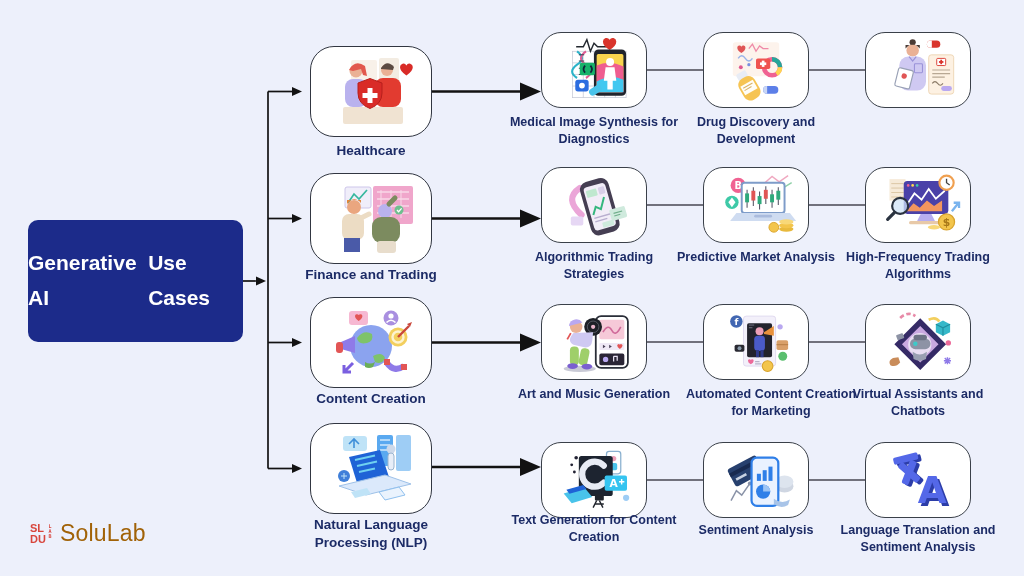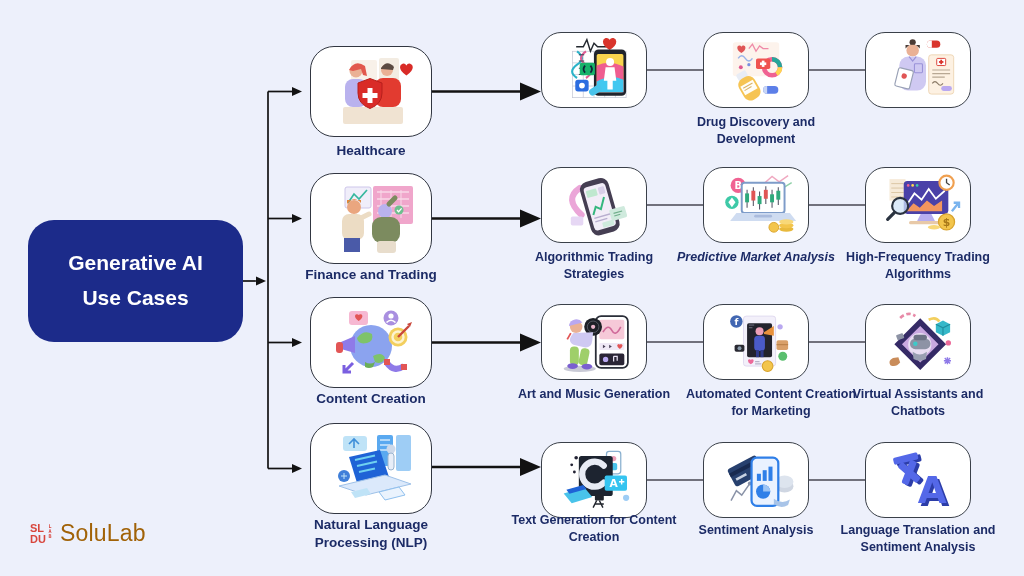--- a/index.html
+++ b/index.html
@@ -1,20 +1,20 @@
 <!DOCTYPE html>
 <html><head>
 <meta charset="utf-8">
 <style>
   html,body{margin:0;padding:0;}
   body{font-family:"Liberation Sans", sans-serif;}
   .stage{position:relative;width:1024px;height:576px;background:#edf0fb;overflow:hidden;}
   .connectors{position:absolute;left:0;top:0;z-index:0;}
   .root-box{position:absolute;left:28px;top:220px;width:215px;height:122px;background:#1c2b8a;
-    border-radius:26px;display:flex;flex-direction:column;align-items:center;justify-content:center;
+    border-radius:10px;display:flex;flex-direction:row;align-items:center;justify-content:center;
     color:#ffffff;font-size:21px;font-weight:700;line-height:1.65;z-index:2;}
   .card{position:absolute;background:#ffffff;border:1.4px solid #31364100;border:1.4px solid #313641;
     display:flex;align-items:center;justify-content:center;z-index:1;box-sizing:border-box;}
   .cat-card{width:122px;height:91px;border-radius:24px;}
   .sub-card{width:106px;height:76px;border-radius:20px;border-color:#3a4049;}
   .label{position:absolute;text-align:center;color:#1c2b66;font-weight:700;z-index:1;line-height:1.32;}
   .cat-label{width:170px;font-size:13.5px;}
   .sub-label{width:176px;font-size:12.5px;}
   .illus{display:block;}
   .brand{position:absolute;left:30px;top:520px;display:flex;align-items:center;gap:8px;z-index:2;}
@@ -111,20 +111,21 @@
       <path d="M31 16 q11 8 0 15 q-11 8 0 15" stroke="#2bb3c9" stroke-width="2.4" fill="none"></path>
       <path d="M41 16 q-11 8 0 15 q11 8 0 15" stroke="#e05a92" stroke-width="2.4" fill="none"></path>
       <path d="M33 20 h6 M33 27 h6 M33 35 h6 M33 42 h6" stroke="#3a4a58" stroke-width="1.2"></path>
       <rect x="34" y="29" width="17" height="14" rx="2" fill="#17b26a"></rect>
       <path d="M40 32 q-3.5 4 0 8 m6 -8 q3.5 4 0 8" stroke="#10243a" stroke-width="2" fill="none"></path>
       <rect x="29" y="48" width="15" height="13" rx="3" fill="#2c6de0"></rect>
       <circle cx="36.5" cy="54.5" r="3.2" fill="#ffffff"></circle>
       <rect x="44" y="56" width="15" height="8" rx="4" fill="#49c3ea" transform="rotate(-32 51 60)"></rect>
     </svg>
   </div>
+  <div class="label sub-label" style="left:506px;top:114px;">Medical Image Synthesis for Diagnostics</div>
 
   <div class="card sub-card" style="left:703px;top:32px;">
     <svg class="illus" width="92" height="66" viewBox="0 0 100 74">
       <rect x="24" y="6" width="52" height="38" rx="3" fill="#fdf3ec"></rect>
       <path d="M29 12 a2.4 2.4 0 0 1 4.6 -1 a2.4 2.4 0 0 1 4.6 1 q0 3 -4.6 5.8 q-4.6 -2.8 -4.6 -5.8 z" fill="#e05555"></path>
       <polyline points="42,13 46,8 50,16 54,10 58,13 64,13" stroke="#ef8aa8" stroke-width="1.5" fill="none"></polyline>
       <path d="M30 24 q4 -6 8 0 q4 6 8 0" stroke="#9ab4e8" stroke-width="1.6" fill="none"></path>
       <circle cx="33" cy="34" r="2.2" fill="#e05a92"></circle>
         <circle cx="42" cy="31" r="1.8" fill="#7a8fe0"></circle>
       <circle cx="68" cy="34" r="9" fill="none" stroke="#f06292" stroke-width="5"></circle>
@@ -234,21 +235,21 @@
       <rect x="65.8" y="25" width="4.4" height="9" fill="#2fa97c"></rect>
       <rect x="72.8" y="21" width="4.4" height="10" fill="#2fa97c"></rect>
       <path d="M28 46 h60 l7 9 h-74 z" fill="#cfdcf1"></path>
       <rect x="48" y="48" width="20" height="3" rx="1.5" fill="#aabbdd"></rect>
       <ellipse cx="84" cy="64" rx="8" ry="3" fill="#e8b93c"></ellipse>
       <ellipse cx="84" cy="60" rx="8" ry="3" fill="#f3c54c"></ellipse>
       <ellipse cx="84" cy="56" rx="8" ry="3" fill="#f8d878"></ellipse>
       <circle cx="70" cy="62" r="5.5" fill="#f3c54c" stroke="#d9a32c" stroke-width="1"></circle>
     </svg>
   </div>
-  <div class="label sub-label" style="left:668px;top:249px;font-style:italic;">Predictive Market Analysis</div>
+  <div class="label sub-label" style="left:668px;top:249px;">Predictive Market Analysis</div>
 
   <div class="card sub-card" style="left:865px;top:167px;">
     <svg class="illus" width="92" height="66" viewBox="0 0 100 74">
       <rect x="18" y="8" width="18" height="24" fill="#f6ead8"></rect>
       <path d="M20 13 h14 M20 18 h14 M20 23 h14 M20 28 h14" stroke="#d9c4a0" stroke-width="1"></path>
       <rect x="34" y="10" width="50" height="37" rx="4" fill="#4a41a8"></rect>
       <circle cx="39" cy="15" r="1.5" fill="#f06292"></circle>
         <circle cx="44" cy="15" r="1.5" fill="#ffd54f"></circle>
         <circle cx="49" cy="15" r="1.5" fill="#3ec9a7"></circle>
       <path d="M37 44 l8 -9 7 5 8 -8 8 6 9 -6 v12 h-40 z" fill="#f2955e"></path>

